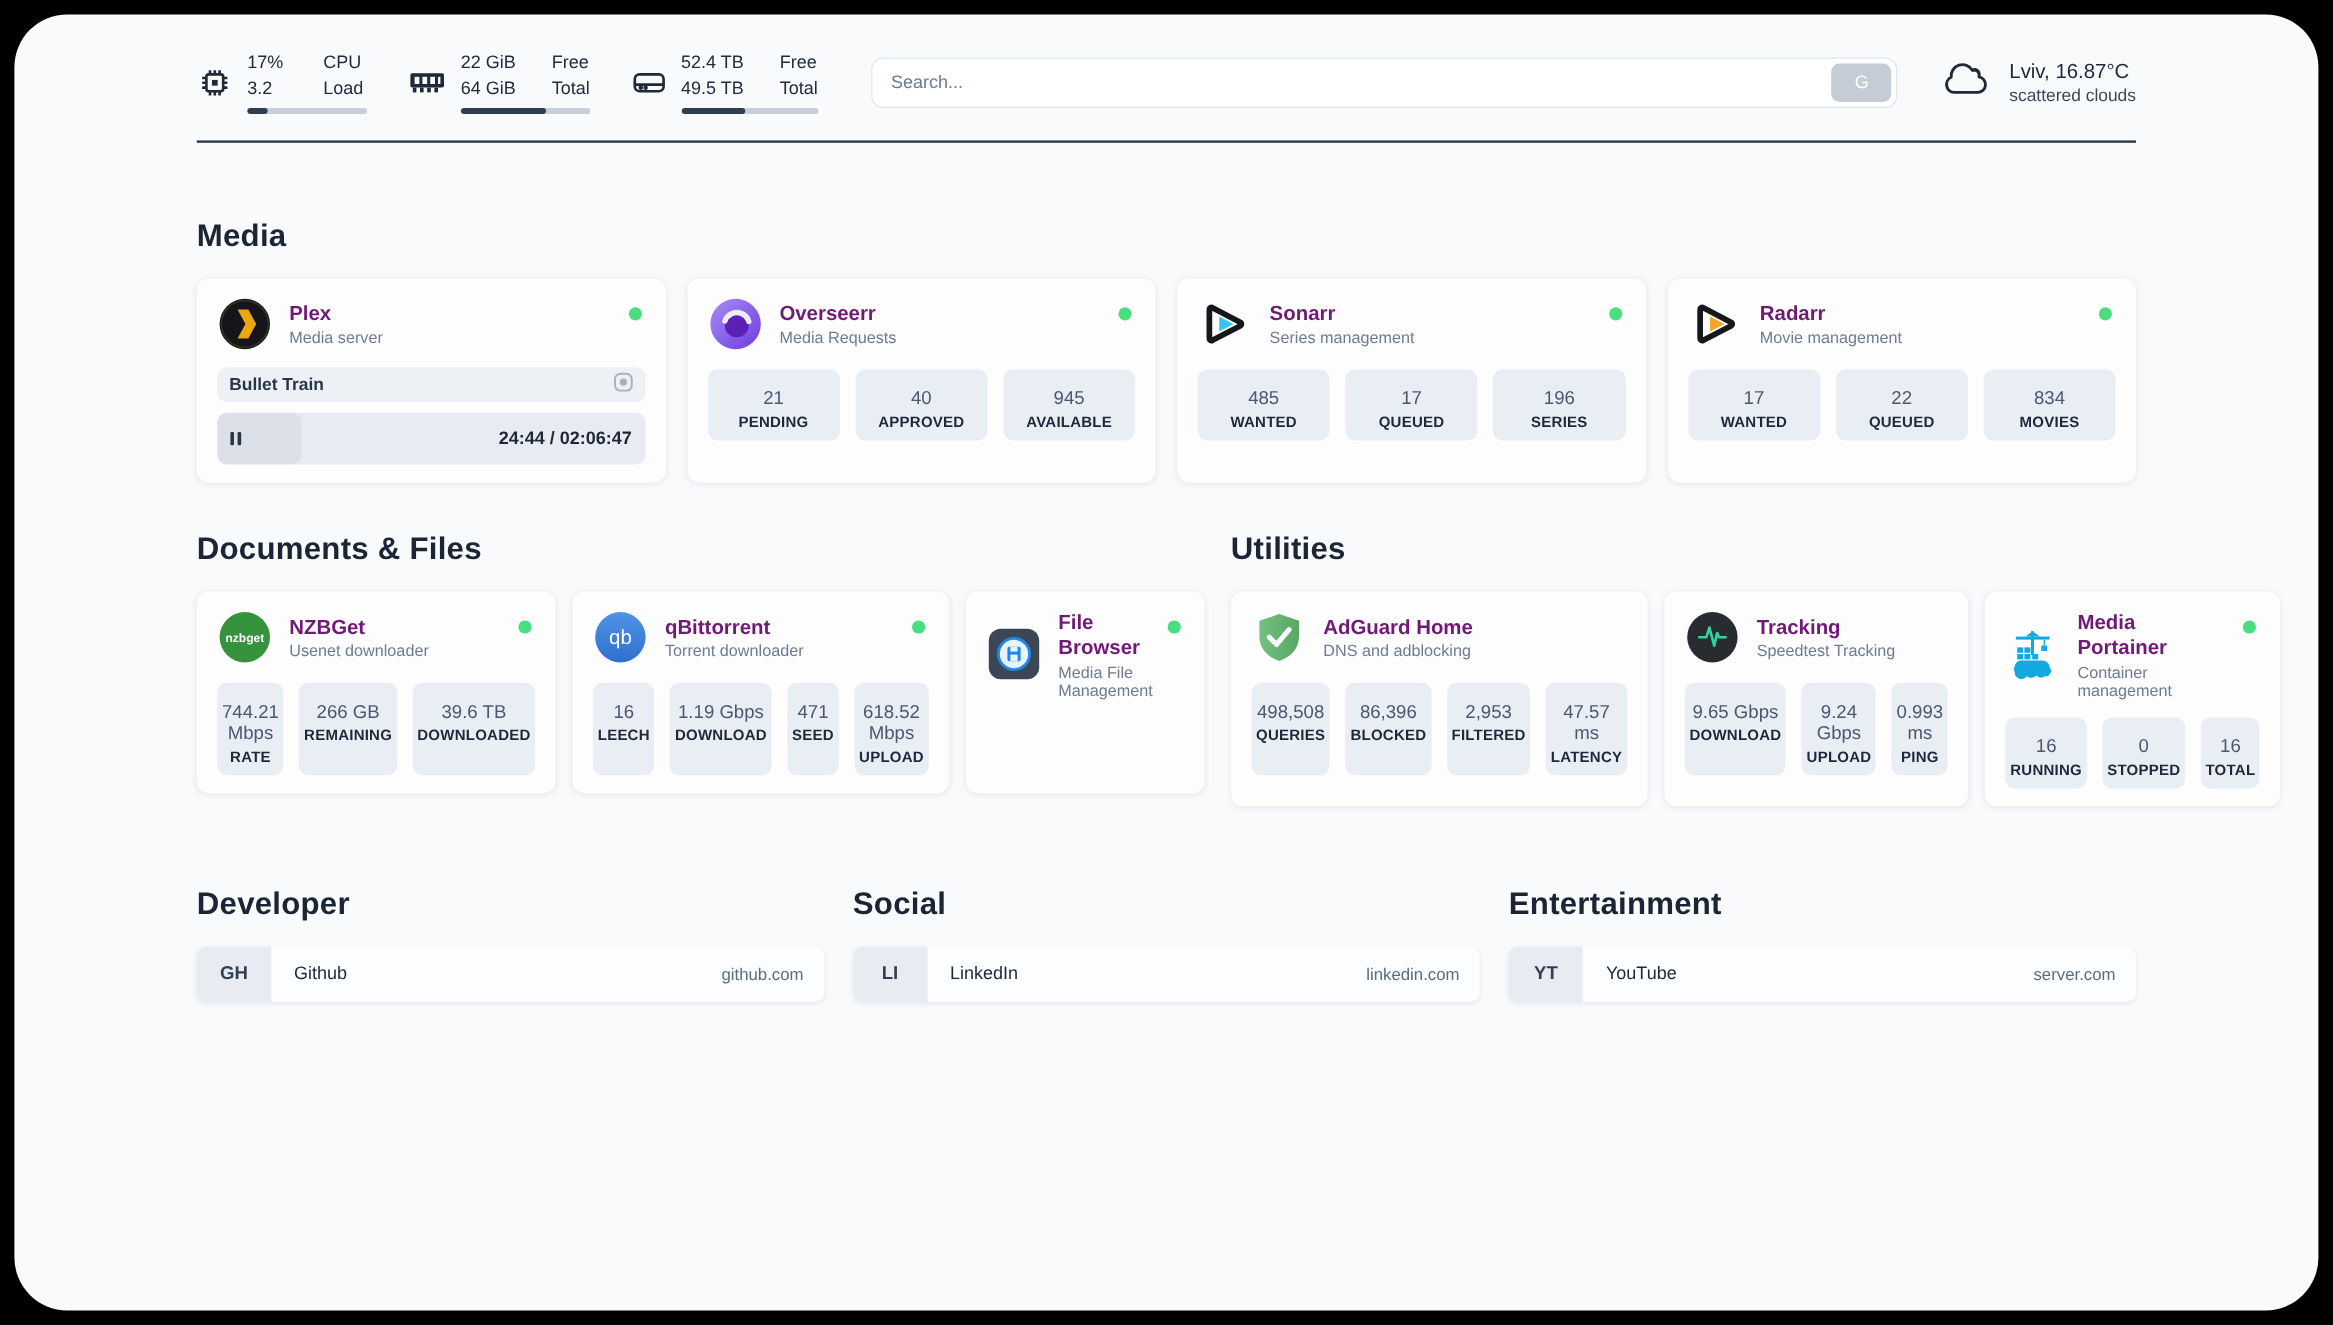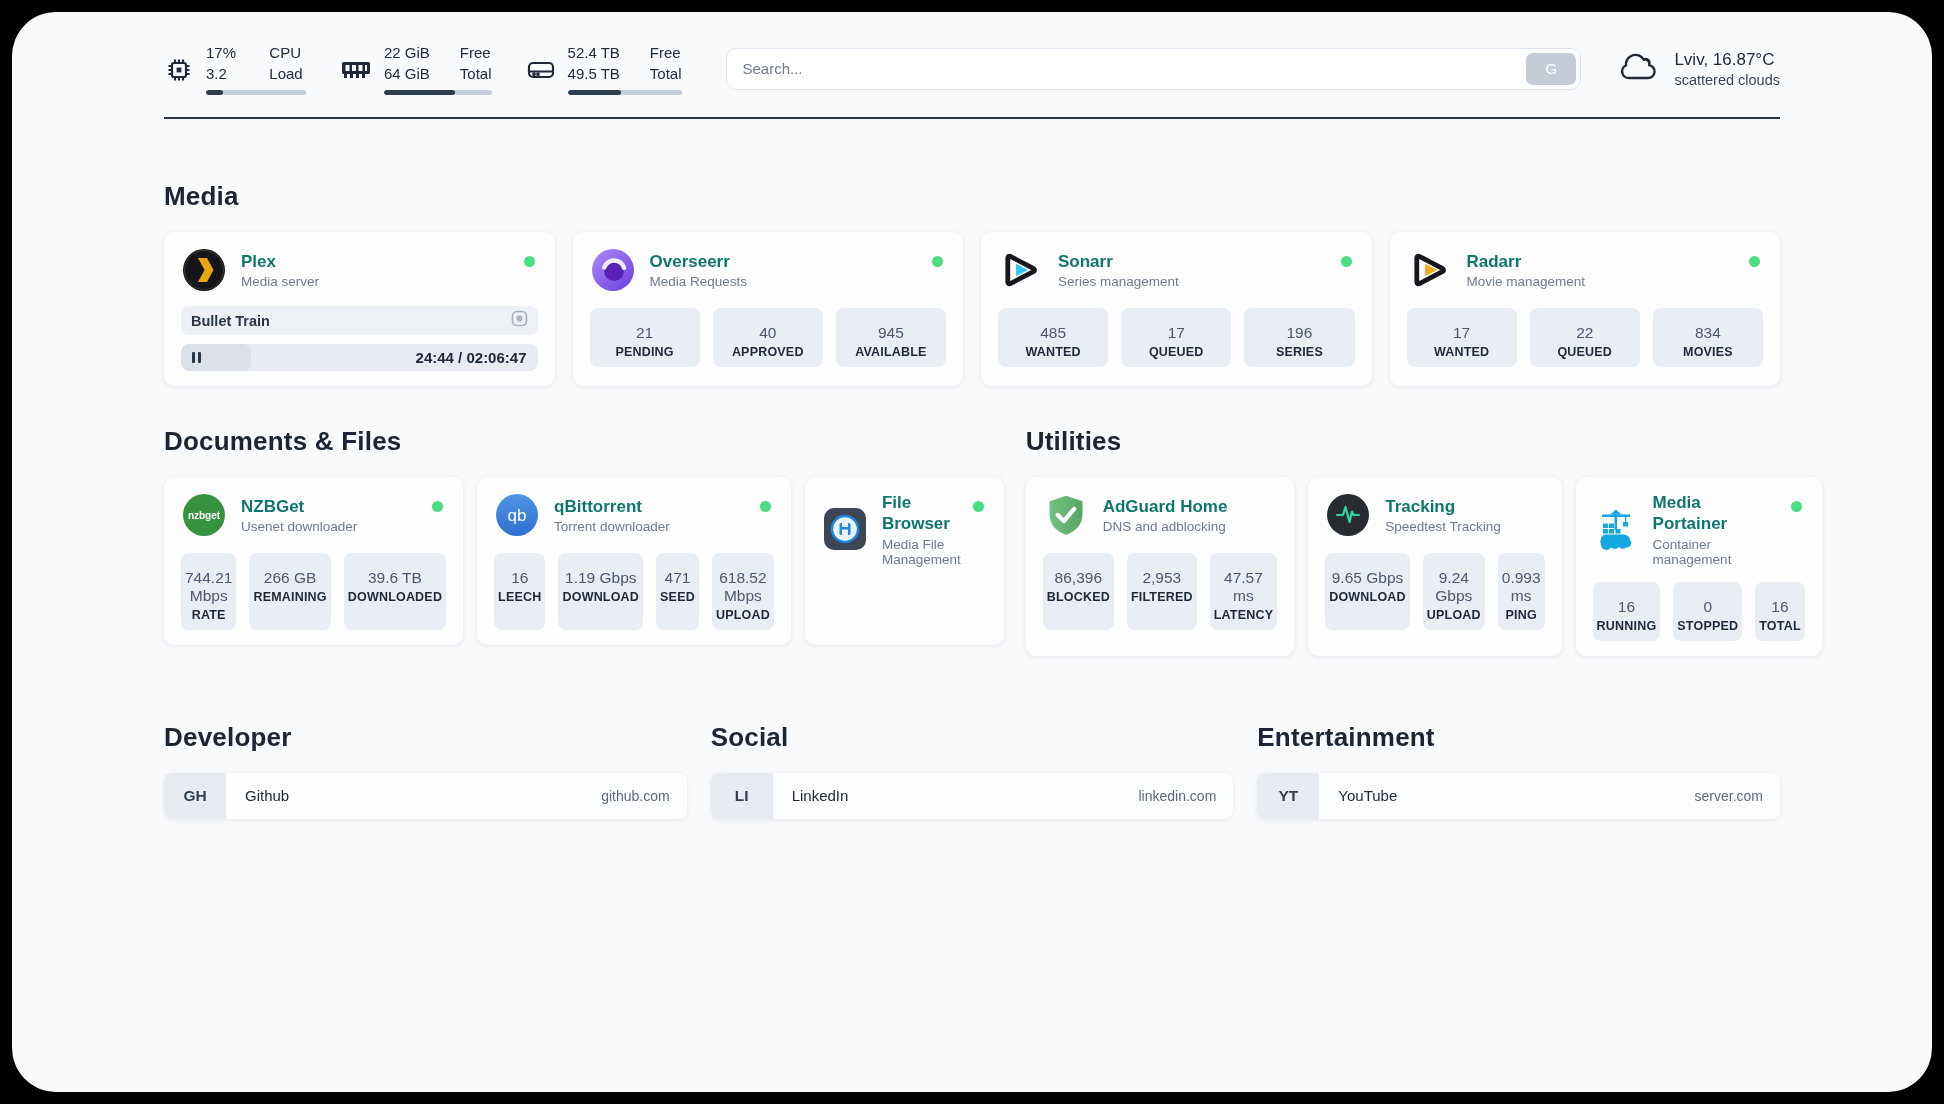--- a/index.html
+++ b/index.html
@@ -32,34 +32,34 @@
   .divider { height:2px; background:#2b3648; margin-top:22px; }
 
   
   .h-section { font-size:26px; font-weight:700; color:#1b2536; letter-spacing:.2px; }
   .media-head { margin:62px 0 20px; }
   .media-row { display:grid; grid-template-columns:repeat(4,1fr); gap:18px; }
 
   .card { background:#fdfdfe; border-radius:10px; box-shadow:0 1px 5px rgba(20,30,60,.09);
           padding:15px 17px; position:relative; }
   .card-head { display:flex; align-items:center; gap:14px; padding-right:26px; }
-  .app-title { font-size:17px; font-weight:700; color:#0f766e; line-height:1.25; }
+  .app-title { font-size:17px; font-weight:700; color:#701a75; line-height:1.25; }
   .app-sub { font-size:13.5px; color:#6e7b91; margin-top:2px; }
   .dot { position:absolute; top:24px; right:20px; width:11px; height:11px; border-radius:50%;
          background:#4ade80; }
   .stats-row { display:flex; gap:13px; margin-top:15px; }
   .statbox { flex:1; background:#e9edf4; border-radius:8px; text-align:center; padding:16px 4px 8px; }
   .statbox .v { font-size:15.5px; color:#4c5870; }
   .statbox .l { font-size:12.5px; font-weight:700; color:#1d2839; margin-top:3px; letter-spacing:.2px; }
 
   
   .np-row { margin-top:13px; background:#edf0f5; border-radius:8px; height:29px;
             display:flex; align-items:center; justify-content:space-between; padding:0 10px; }
   .np-title { font-size:14.5px; font-weight:700; color:#2a3648; }
-  .pl-row { margin-top:9px; background:#e8ecf2; border-radius:8px; height:27px; position:relative;
+  .pl-row { margin-top:9px; background:#e8ecf2; border-radius:8px; height:43px; position:relative;
             overflow:hidden; }
   .pl-fill { position:absolute; left:0; top:0; bottom:0; background:#dbe0e9; border-radius:8px; }
   .pl-inner { position:absolute; inset:0; display:flex; align-items:center;
               justify-content:space-between; padding:0 11px; }
   .pause { display:flex; gap:3px; }
   .pause span { width:3px; height:11px; background:#2a3648; border-radius:1px; display:block; }
   .pl-time { font-size:15px; font-weight:700; color:#1d2839; }
 
   .two-col { display:grid; grid-template-columns:1fr 1fr; column-gap:22px; margin-top:40px; }
   .col-head { margin-bottom:20px; }
@@ -424,20 +424,24 @@
                 <path d="M12 1.5 L21 4.5 V11.5 C21 17.5 17 21.2 12 22.8 C7 21.2 3 17.5 3 11.5 V4.5 Z" fill="url(#agGrad)"></path>
                 <polyline points="7.5,12 10.8,15.3 16.5,8.6" fill="none" stroke="#ffffff" stroke-width="2.3" stroke-linecap="round" stroke-linejoin="round"></polyline>
               </svg>
             </span>
             <div>
               <div class="app-title">AdGuard Home</div>
               <div class="app-sub">DNS and adblocking</div>
             </div>
           </div>
           <div class="stats-row">
+            <div class="statbox">
+              <div class="v">498,508</div>
+              <div class="l">QUERIES</div>
+            </div>
             <div class="statbox">
               <div class="v">86,396</div>
               <div class="l">BLOCKED</div>
             </div>
             <div class="statbox">
               <div class="v">2,953</div>
               <div class="l">FILTERED</div>
             </div>
             <div class="statbox">
               <div class="v">47.57 ms</div>

